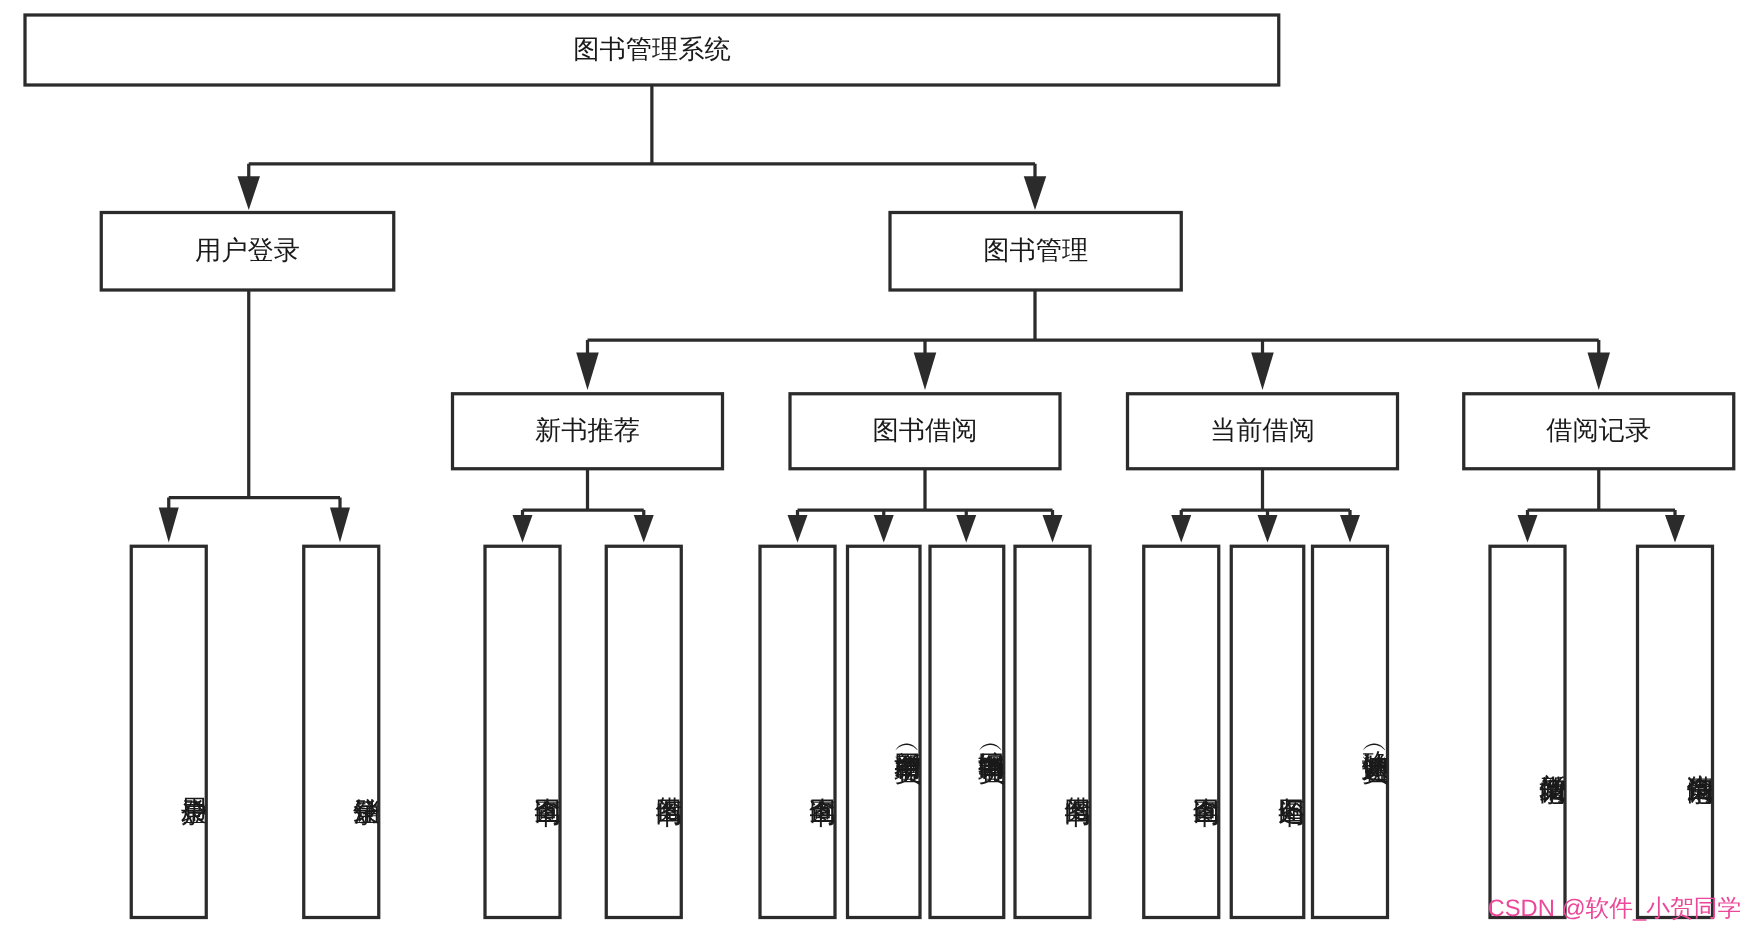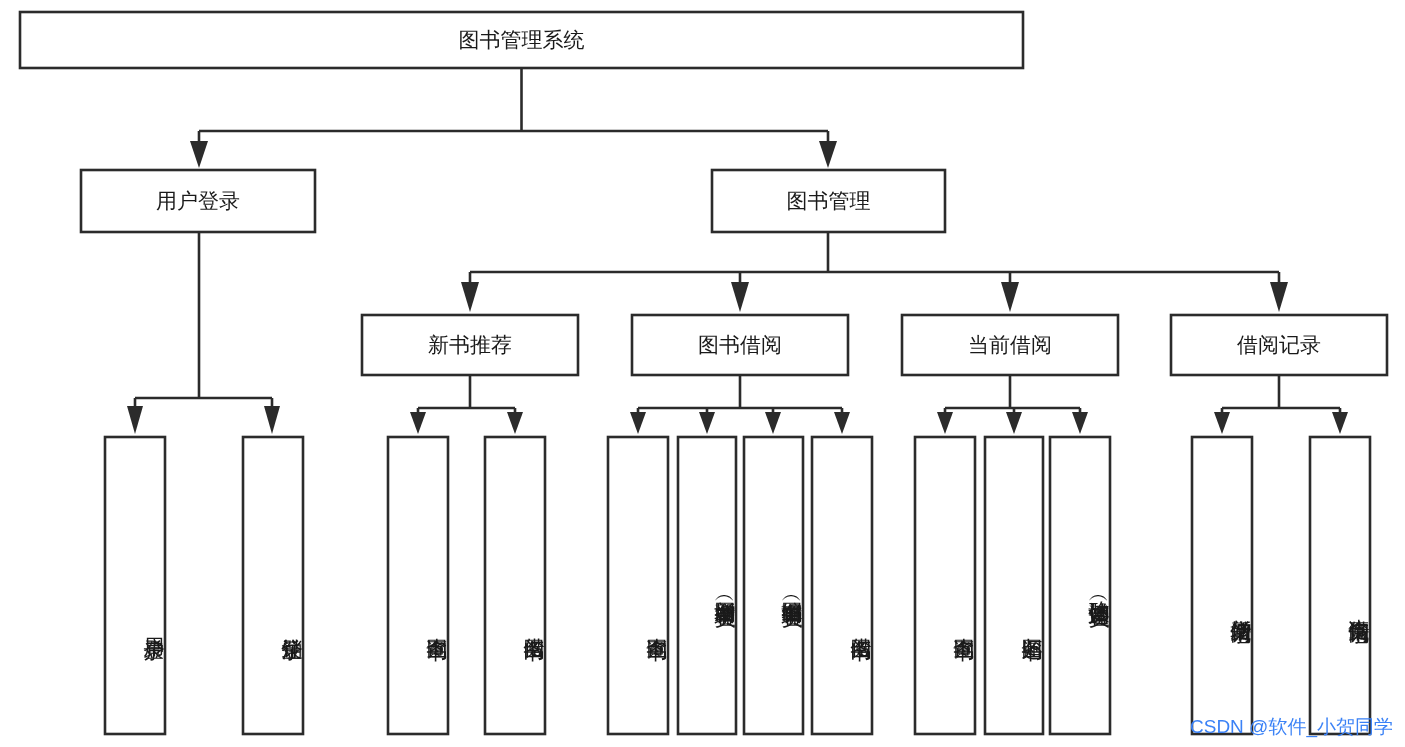--- a/index.html
+++ b/index.html
@@ -60,21 +60,21 @@
     align-items: flex-start;
     justify-content: center;
     white-space: nowrap;
     pointer-events: none;
     user-select: none;
   }
   .watermark {
     position: absolute;
     font-family: "Liberation Sans", "DejaVu Sans", sans-serif;
     font-size: 19px;
-    color: #3b82f6;
+    color: #ec4899;
     white-space: nowrap;
     user-select: none;
   }
 </style>
 </head>
 <body>
 
 <div id="diagram-root">
 
   <svg class="flow" viewBox="0 0 1405 747">

